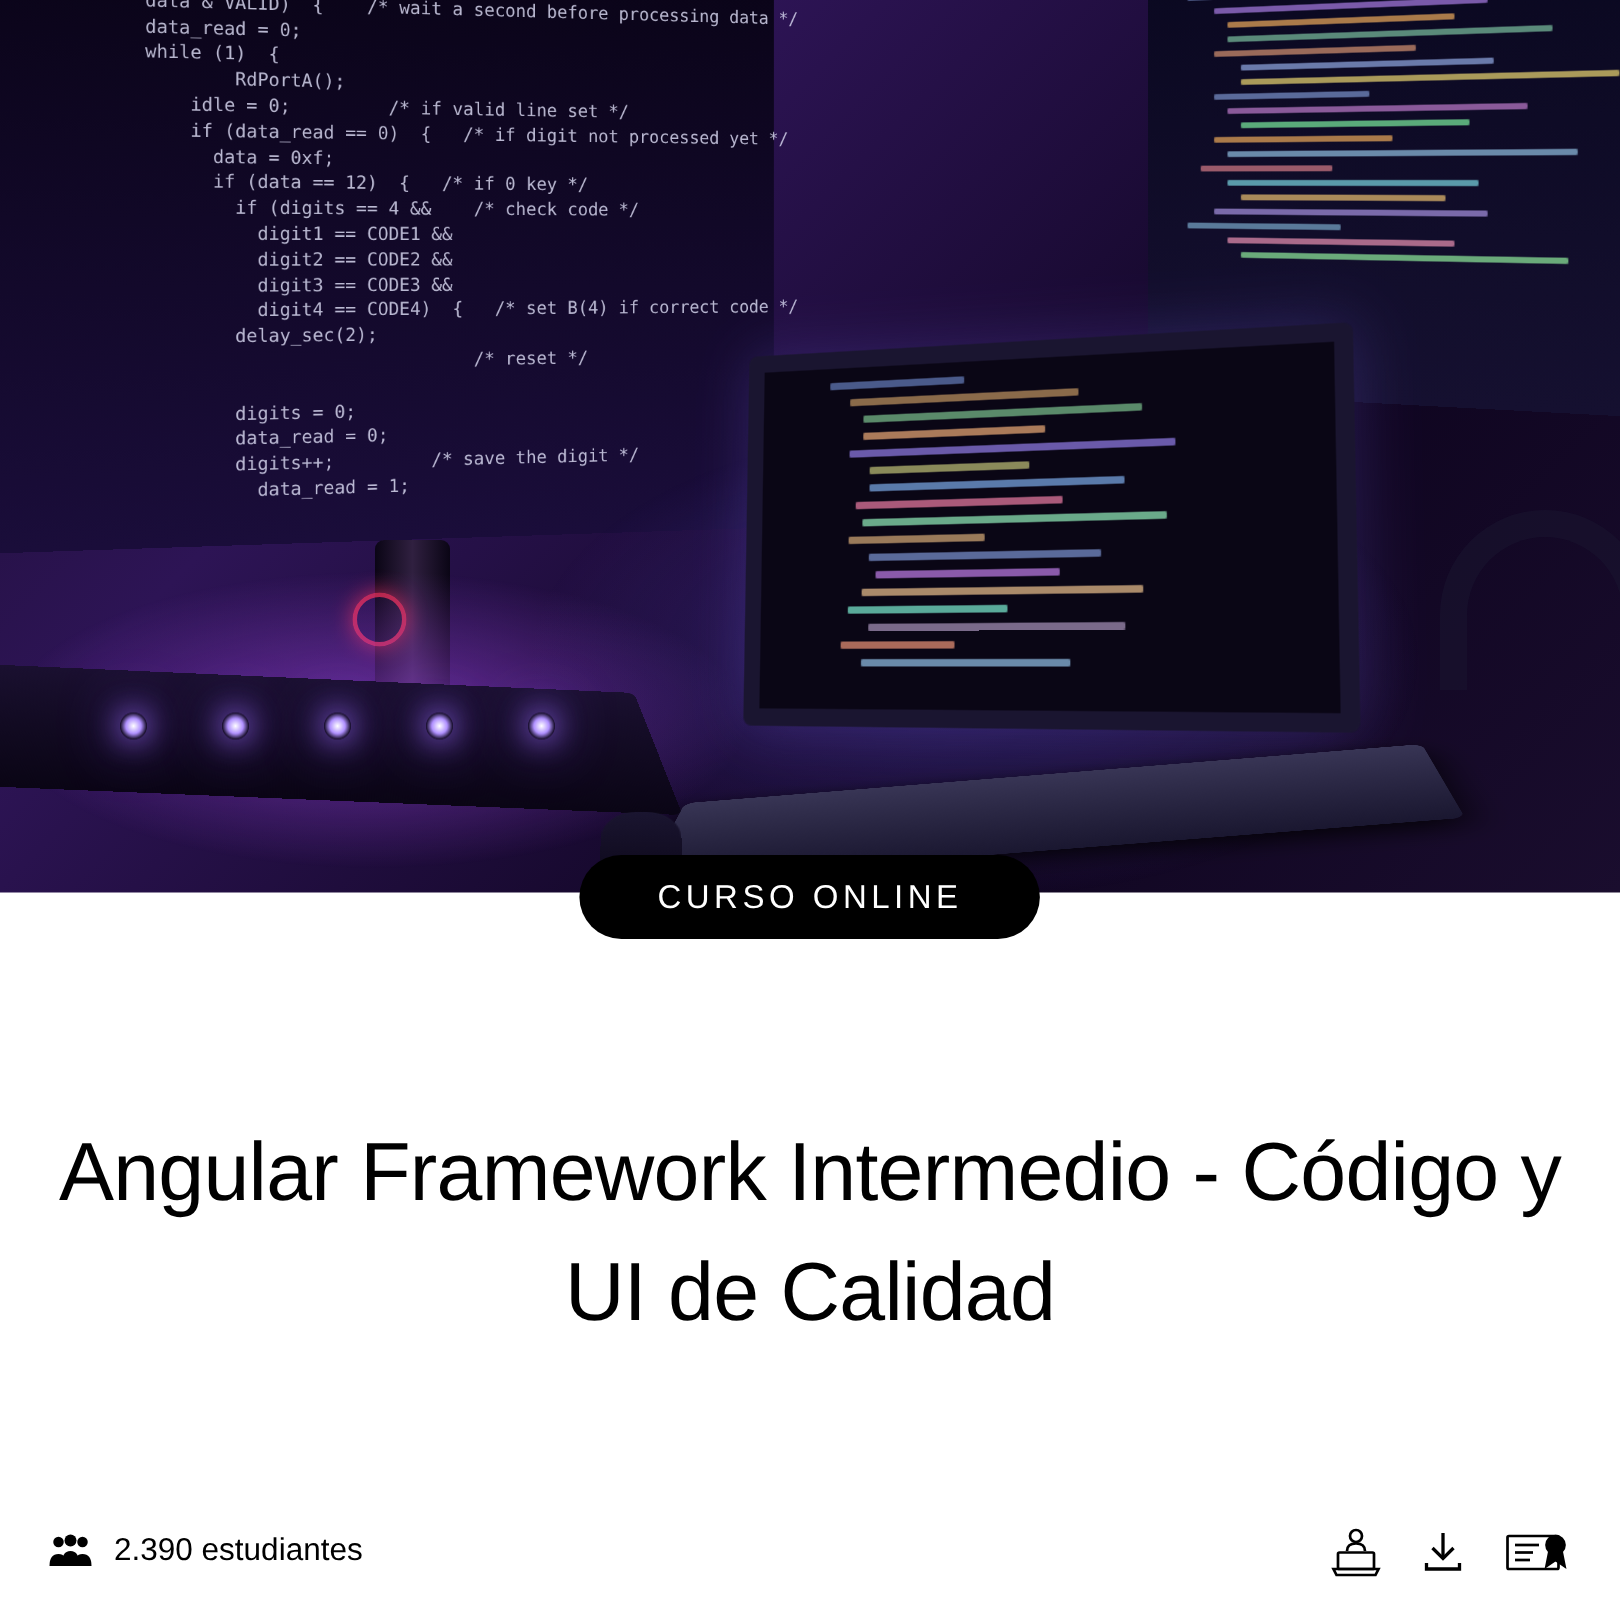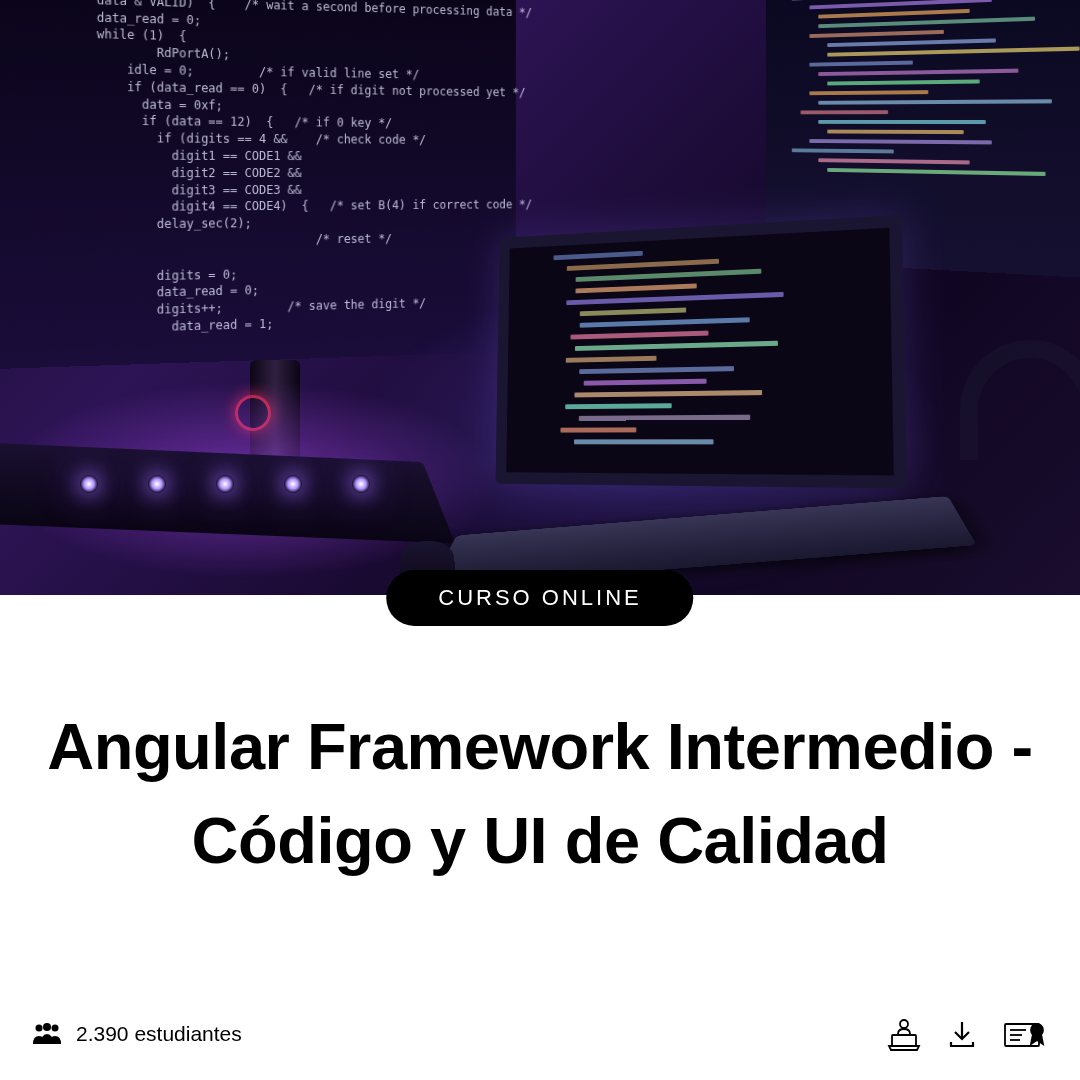--- a/index.html
+++ b/index.html
@@ -202,26 +202,26 @@
       border-radius: 30px;
       font-size: 22px;
       font-weight: 500;
       letter-spacing: 3px;
       font-family: 'Arial', sans-serif;
       z-index: 10;
     }
     
     .title {
       position: absolute;
-      top: 700px;
+      top: 742px;
       left: 0;
       right: 0;
       text-align: center;
-      font-size: 65px;
-      font-weight: 700;
+      font-size: 55px;
+      font-weight: 400;
       line-height: 1.45;
       color: #000;
       padding: 0 30px;
       font-family: 'Arial', sans-serif;
       letter-spacing: -0.5px;
     }
     
     .footer {
       position: absolute;
       bottom: 28px;

